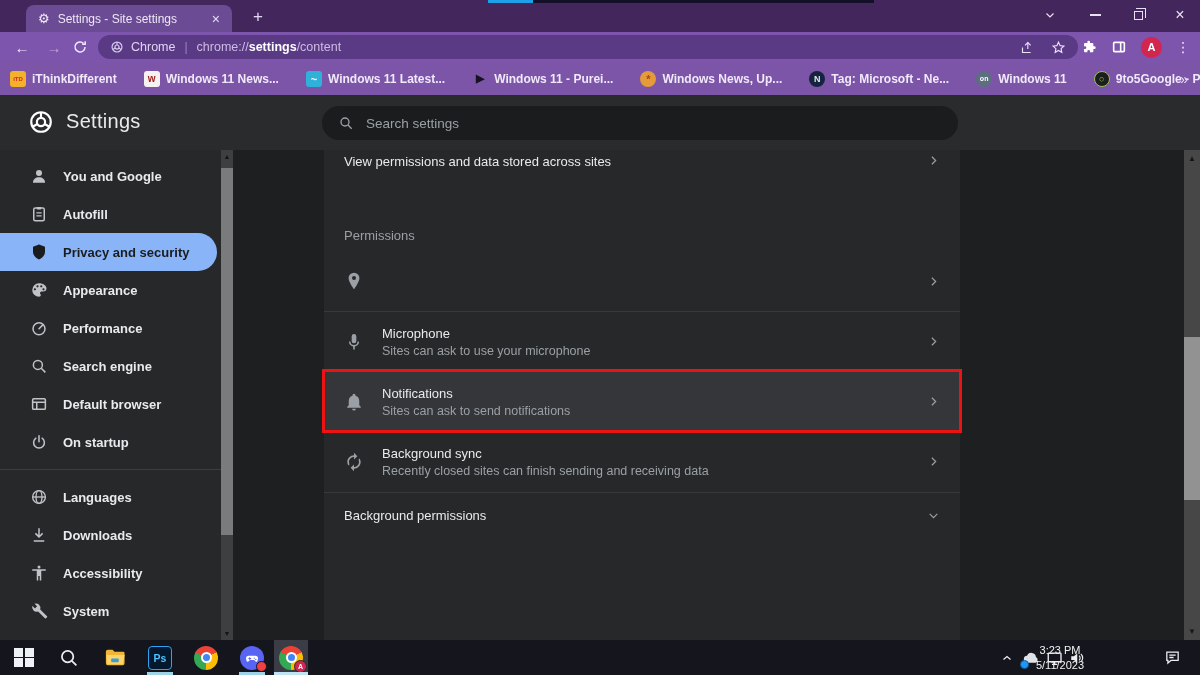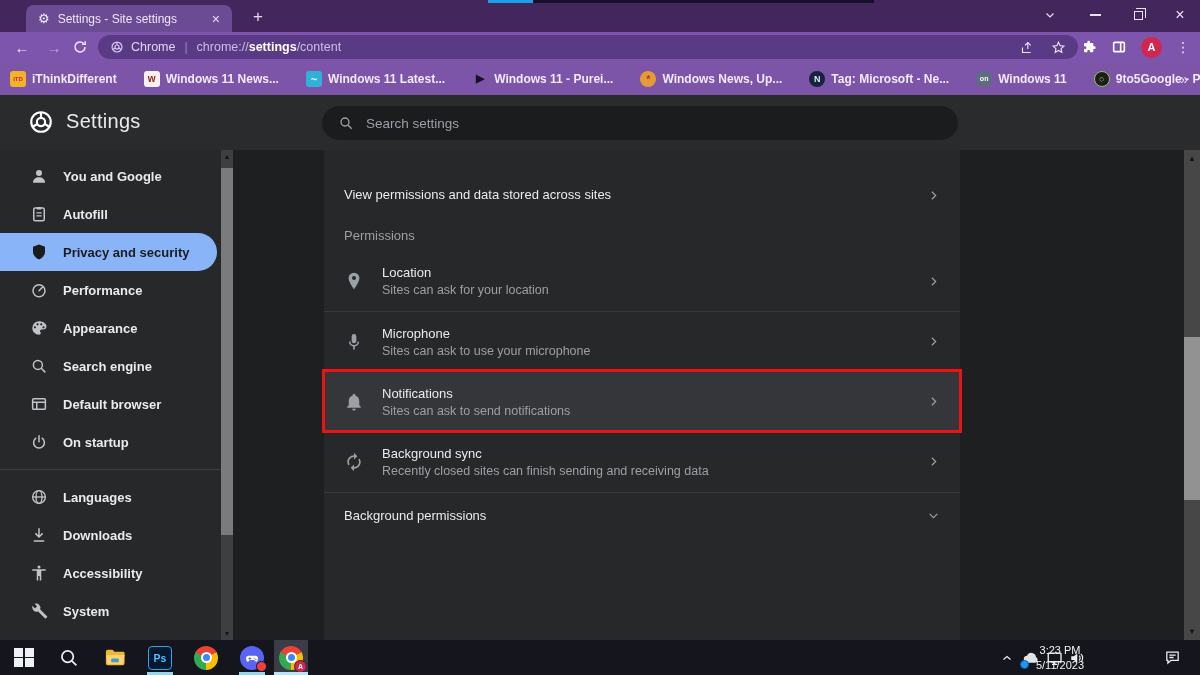--- a/index.html
+++ b/index.html
@@ -84,21 +84,21 @@
   .side-row.selected { background:var(--accent,#8ab4f8); color:#1b1c1e; }
   .side-row.selected .ico { color:#1b1c1e; }
   .side-divider { height:1px; background:#3b3d40; margin:8px 0; }
   
   #side-scroll { position:absolute; left:221px; top:0; width:12px; height:490px; background:#3e3f41; }
   #side-scroll .thumb { position:absolute; left:0; top:18px; width:12px; height:367px; background:#797b7d; }
   .scroll-arrow { position:absolute; left:0; width:100%; text-align:center; font-size:7px; color:#141414; }
 
   
   #content { position:absolute; left:324px; top:0; width:636px; height:490px; background:#272829; }
-  #row-view-permissions { height:48px; display:flex; align-items:flex-end; padding:0 20px; color:#e8eaed;
+  #row-view-permissions { height:48px; display:flex; align-items:flex-start; padding:0 20px; color:#e8eaed;
     font-size:13px; margin-top:4px; }
   .chev { width:13px; height:13px; color:#9aa0a6; margin-left:auto; flex:none; }
   #perm-section-label { color:#9aa0a6; font-size:13px; padding:0 20px; margin-top:26px; margin-bottom:8px; }
   .perm-row { height:60px; display:flex; align-items:center; padding:0 20px; }
   .perm-row + .perm-row { border-top:1px solid #38393c; }
   .perm-ico { width:20px; height:20px; color:#9aa0a6; margin-right:18px; flex:none; }
   .perm-texts { display:flex; flex-direction:column; gap:3px; }
   .perm-title { color:#e8eaed; font-size:13px; }
   .perm-sub { color:#9aa0a6; font-size:12.5px; }
   .perm-row.highlighted { background:#35363a; outline:3px solid var(--highlight,#ec1313); outline-offset:-1px; }
@@ -315,34 +315,34 @@
         <div class="side-row selected">
           <span class="ico">
             <svg viewBox="0 0 24 24" fill="currentColor">
               <path d="M12 2l8 3v6.2c0 4.9-3.4 9.2-8 10.8-4.6-1.6-8-5.9-8-10.8V5z"></path>
             </svg>
           </span>
           <span class="side-label">Privacy and security</span>
         </div>
         <div class="side-row">
           <span class="ico">
+            <svg viewBox="0 0 24 24" fill="currentColor">
+              <path fill-rule="evenodd" d="M12 3a9 9 0 0 0 0 18c1.4 0 2.4-1 2.4-2.2 0-.6-.2-1.1-.6-1.5-.3-.4-.5-.8-.5-1.3a2 2 0 0 1 2-2h2.2A4.5 4.5 0 0 0 22 9.7C21.7 5.9 17.3 3 12 3zm-5.5 9.5a1.5 1.5 0 1 1 0-3 1.5 1.5 0 0 1 0 3zm3.5-4a1.5 1.5 0 1 1 0-3 1.5 1.5 0 0 1 0 3zm5 0a1.5 1.5 0 1 1 0-3 1.5 1.5 0 0 1 0 3zm3 4a1.5 1.5 0 1 1 0-3 1.5 1.5 0 0 1 0 3z"></path>
+            </svg>
+          </span>
+          <span class="side-label">Appearance</span>
+        </div>
+        <div class="side-row">
+          <span class="ico">
             <svg viewBox="0 0 24 24" fill="none" stroke="currentColor" stroke-width="2">
               <circle cx="12" cy="13" r="8"></circle>
               <path d="M12 13l4.5-4.5" stroke-linecap="round"></path>
             </svg>
           </span>
           <span class="side-label">Performance</span>
-        </div>
-        <div class="side-row">
-          <span class="ico">
-            <svg viewBox="0 0 24 24" fill="currentColor">
-              <path fill-rule="evenodd" d="M12 3a9 9 0 0 0 0 18c1.4 0 2.4-1 2.4-2.2 0-.6-.2-1.1-.6-1.5-.3-.4-.5-.8-.5-1.3a2 2 0 0 1 2-2h2.2A4.5 4.5 0 0 0 22 9.7C21.7 5.9 17.3 3 12 3zm-5.5 9.5a1.5 1.5 0 1 1 0-3 1.5 1.5 0 0 1 0 3zm3.5-4a1.5 1.5 0 1 1 0-3 1.5 1.5 0 0 1 0 3zm5 0a1.5 1.5 0 1 1 0-3 1.5 1.5 0 0 1 0 3zm3 4a1.5 1.5 0 1 1 0-3 1.5 1.5 0 0 1 0 3z"></path>
-            </svg>
-          </span>
-          <span class="side-label">Appearance</span>
         </div>
         <div class="side-row">
           <span class="ico">
             <svg viewBox="0 0 24 24" fill="none" stroke="currentColor" stroke-width="2">
               <circle cx="10.5" cy="10.5" r="6"></circle>
               <path d="M15 15l5.5 5.5"></path>
             </svg>
           </span>
           <span class="side-label">Search engine</span>
         </div>
@@ -418,24 +418,20 @@
         </span>
       </div>
       <div id="perm-section-label">Permissions</div>
       <div id="perm-list">
           <div class="perm-row">
             <span class="perm-ico">
               <svg viewBox="0 0 24 24" fill="currentColor">
                 <path fill-rule="evenodd" d="M12 2a6.5 6.5 0 0 0-6.5 6.5C5.5 13.4 12 22 12 22s6.5-8.6 6.5-13.5A6.5 6.5 0 0 0 12 2zm0 8.7a2.4 2.4 0 1 1 0-4.8 2.4 2.4 0 0 1 0 4.8z"></path>
               </svg>
             </span>
-            <div class="perm-texts">
-              <div class="perm-title">Location</div>
-              <div class="perm-sub">Sites can ask for your location</div>
-            </div>
             <span class="chev ico">
               <svg viewBox="0 0 24 24" fill="none" stroke="currentColor" stroke-width="2.2">
                 <path d="M9 5l7 7-7 7"></path>
               </svg>
             </span>
           </div>
           <div class="perm-row">
             <span class="perm-ico">
               <svg viewBox="0 0 24 24" fill="currentColor">
                 <rect x="9.2" y="2.5" width="5.6" height="11" rx="2.8"></rect>

